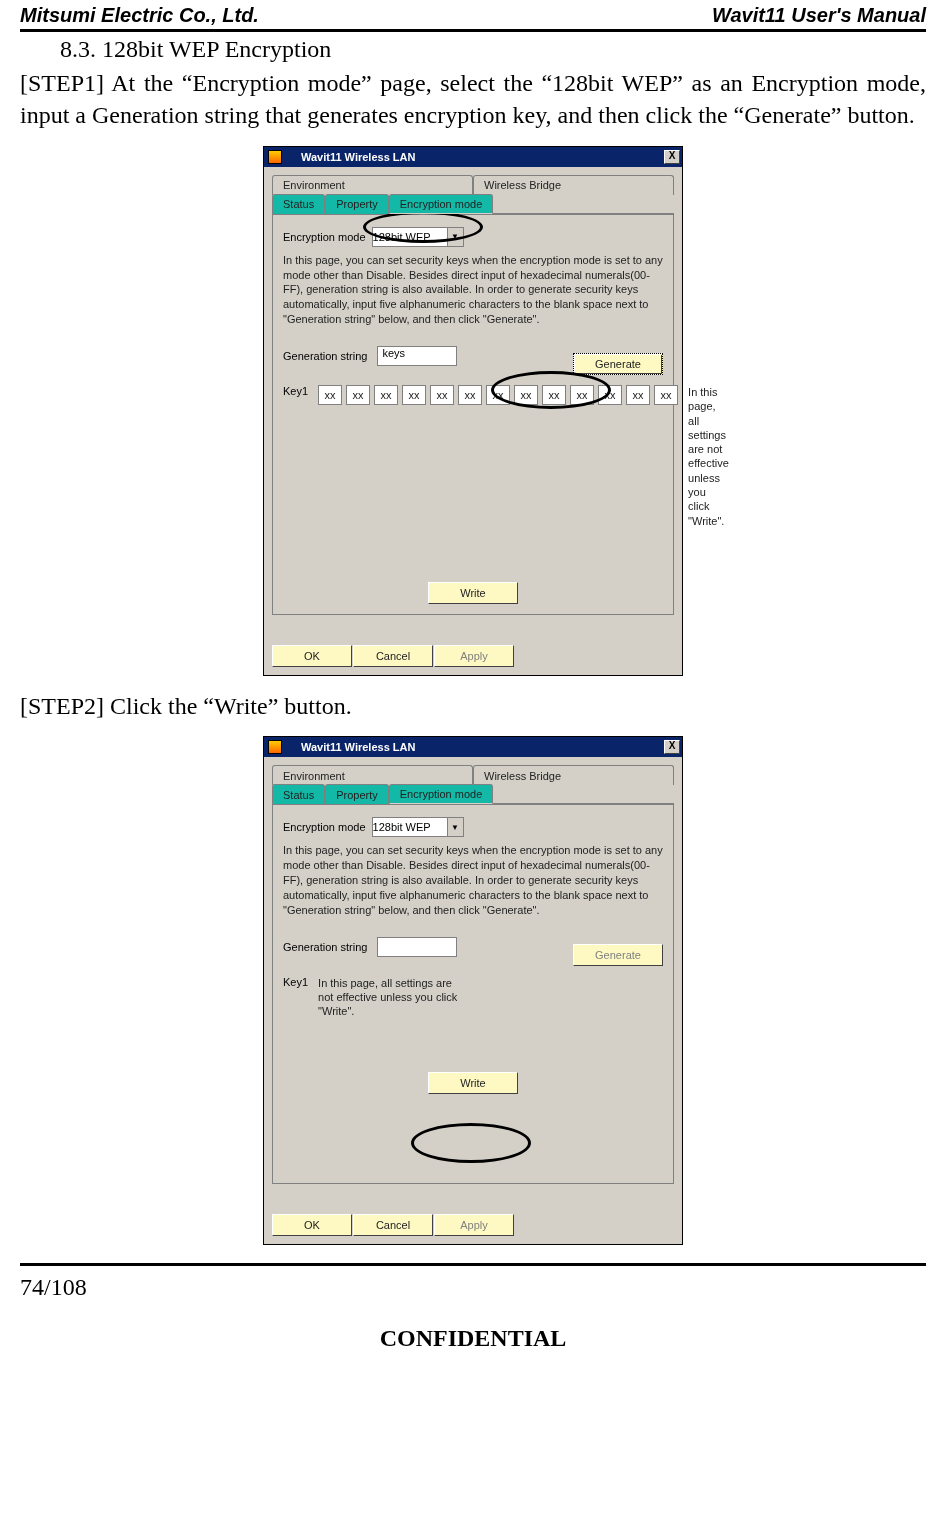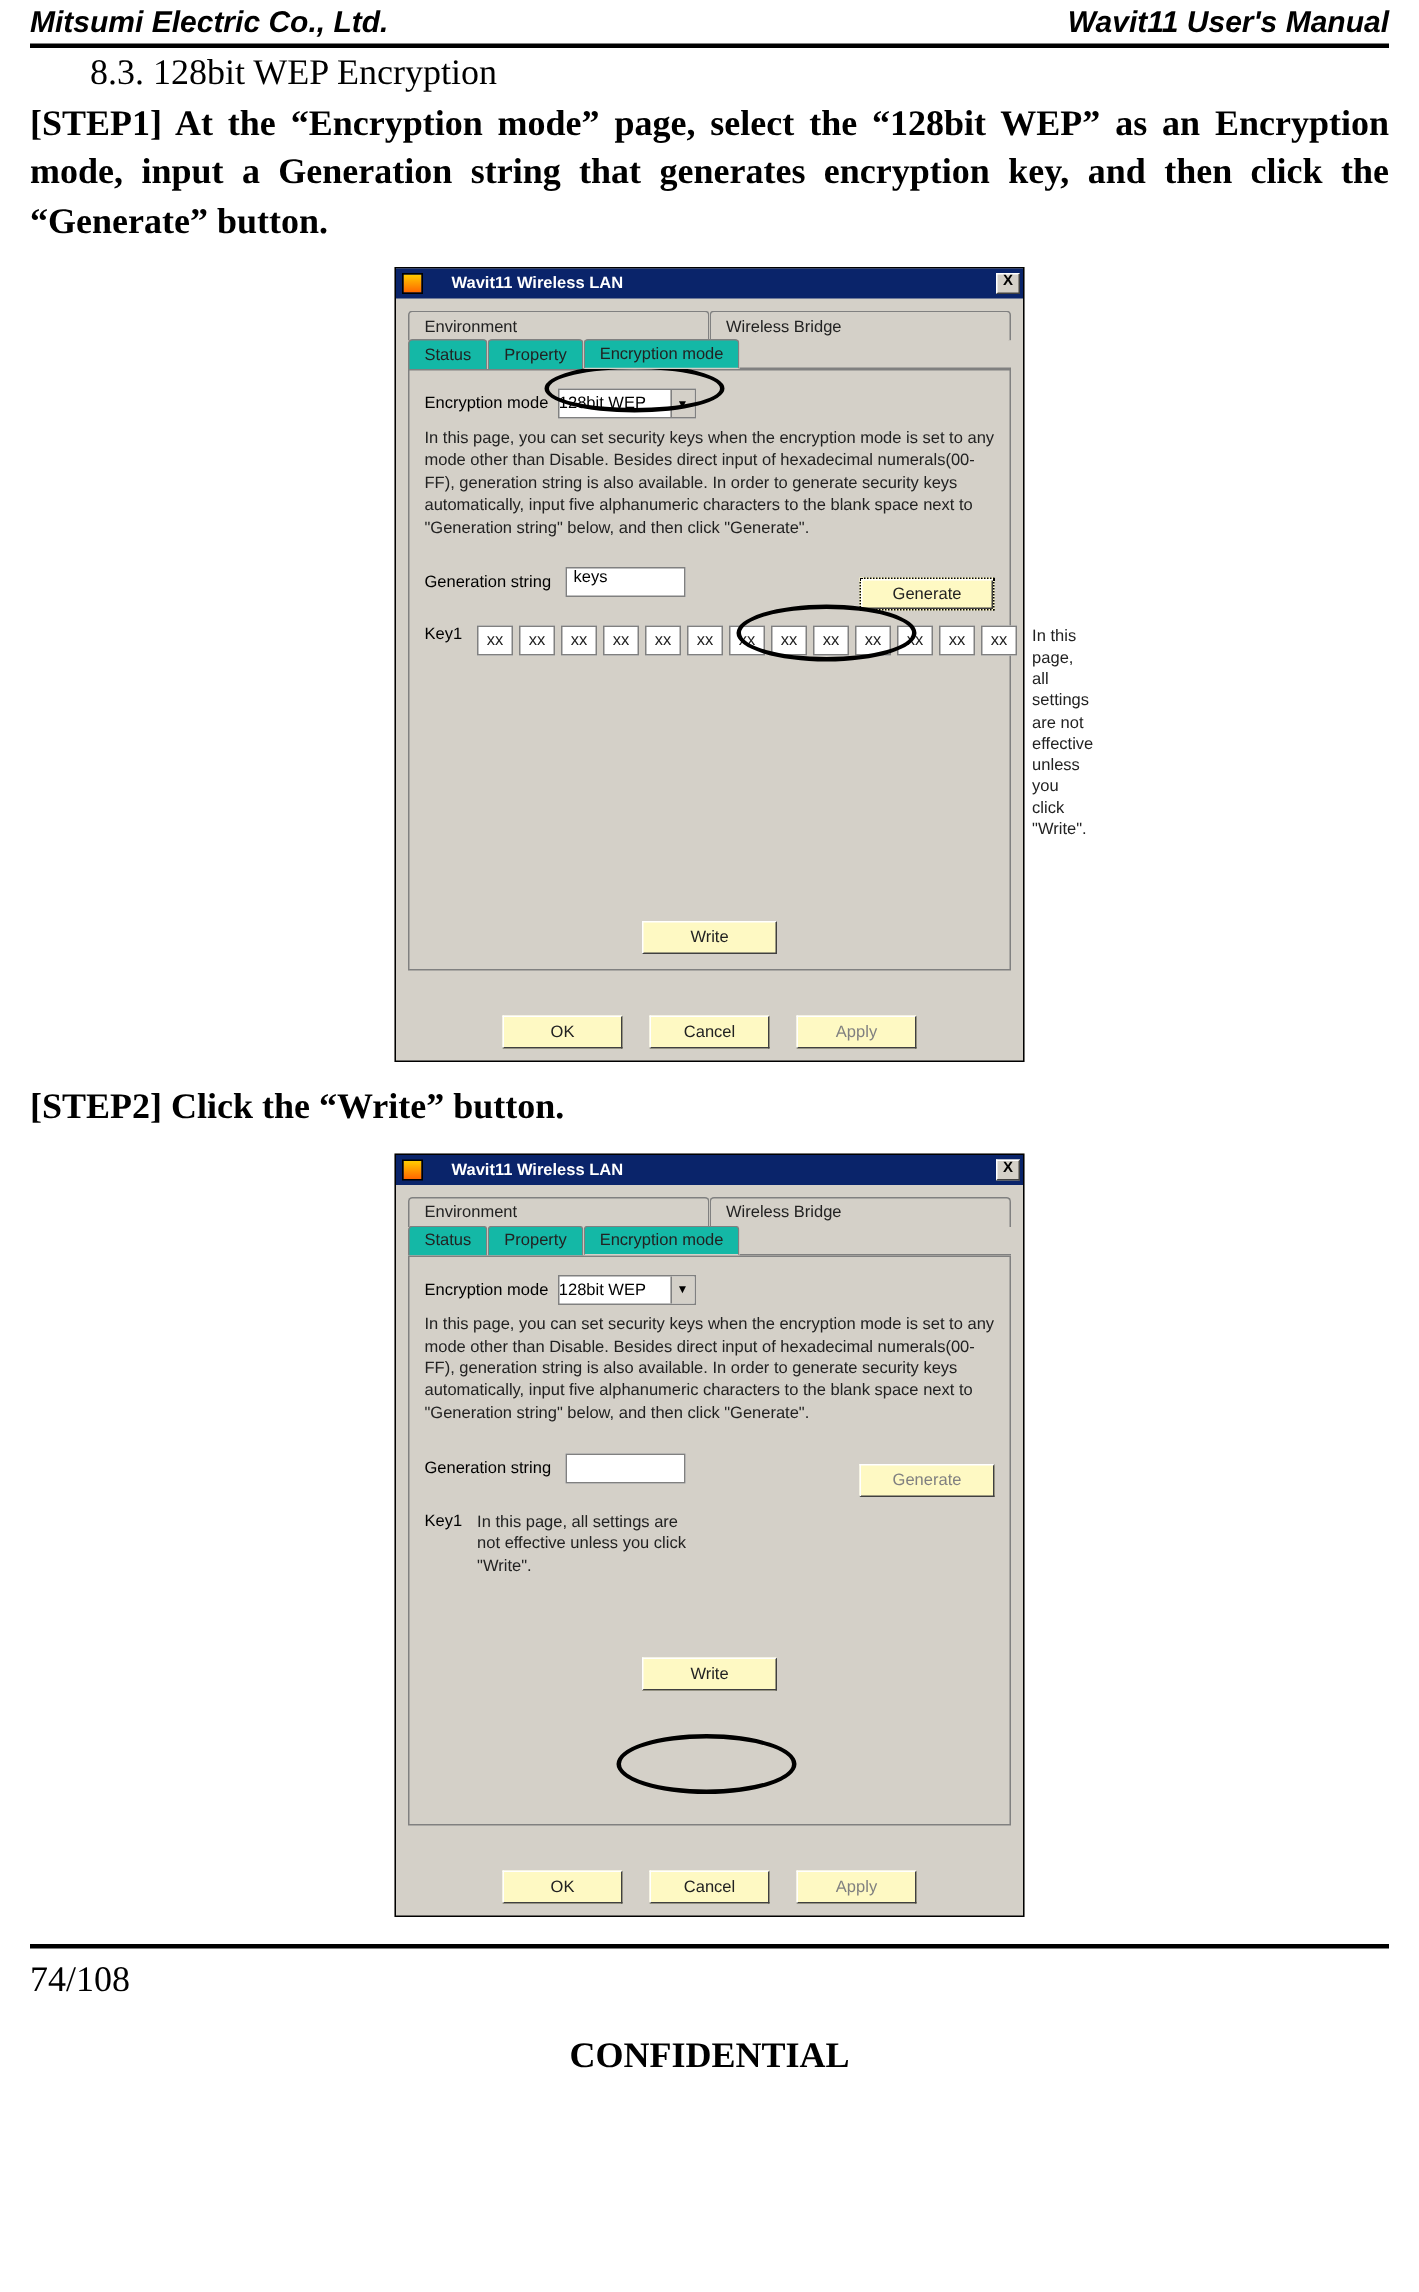--- a/index.html
+++ b/index.html
@@ -25,21 +25,20 @@
   }
   .section-number {
     padding-left: 40px;
     font-size: 24px;
     margin-top: 4px;
   }
   .para {
     text-align: justify;
     line-height: 1.35;
     margin-top: 4px;
-    font-weight: bold;
   }
   .para.step1 { text-align: justify; }
   .para.step2 { margin-top: 14px; }
   .figure-wrap {
     display: flex;
     justify-content: center;
     margin: 14px 0 4px 0;
   }
   
   .dialog {
@@ -155,21 +154,21 @@
     color: #222;
   }
   .side-note {
     font-size: 11px;
     color: #222;
     line-height: 1.3;
     width: 150px;
   }
   .write-row { display: flex; justify-content: center; margin-top: 38px; }
   .bottom-btns {
-    display: flex; justify-content: center; gap: 18px;
+    display: flex; justify-content: flex-start; gap: 1px;
     padding: 8px;
   }
   
   .mark-ellipse {
     position: absolute;
     border: 3px solid #000;
     border-radius: 50%;
     pointer-events: none;
   }
   

